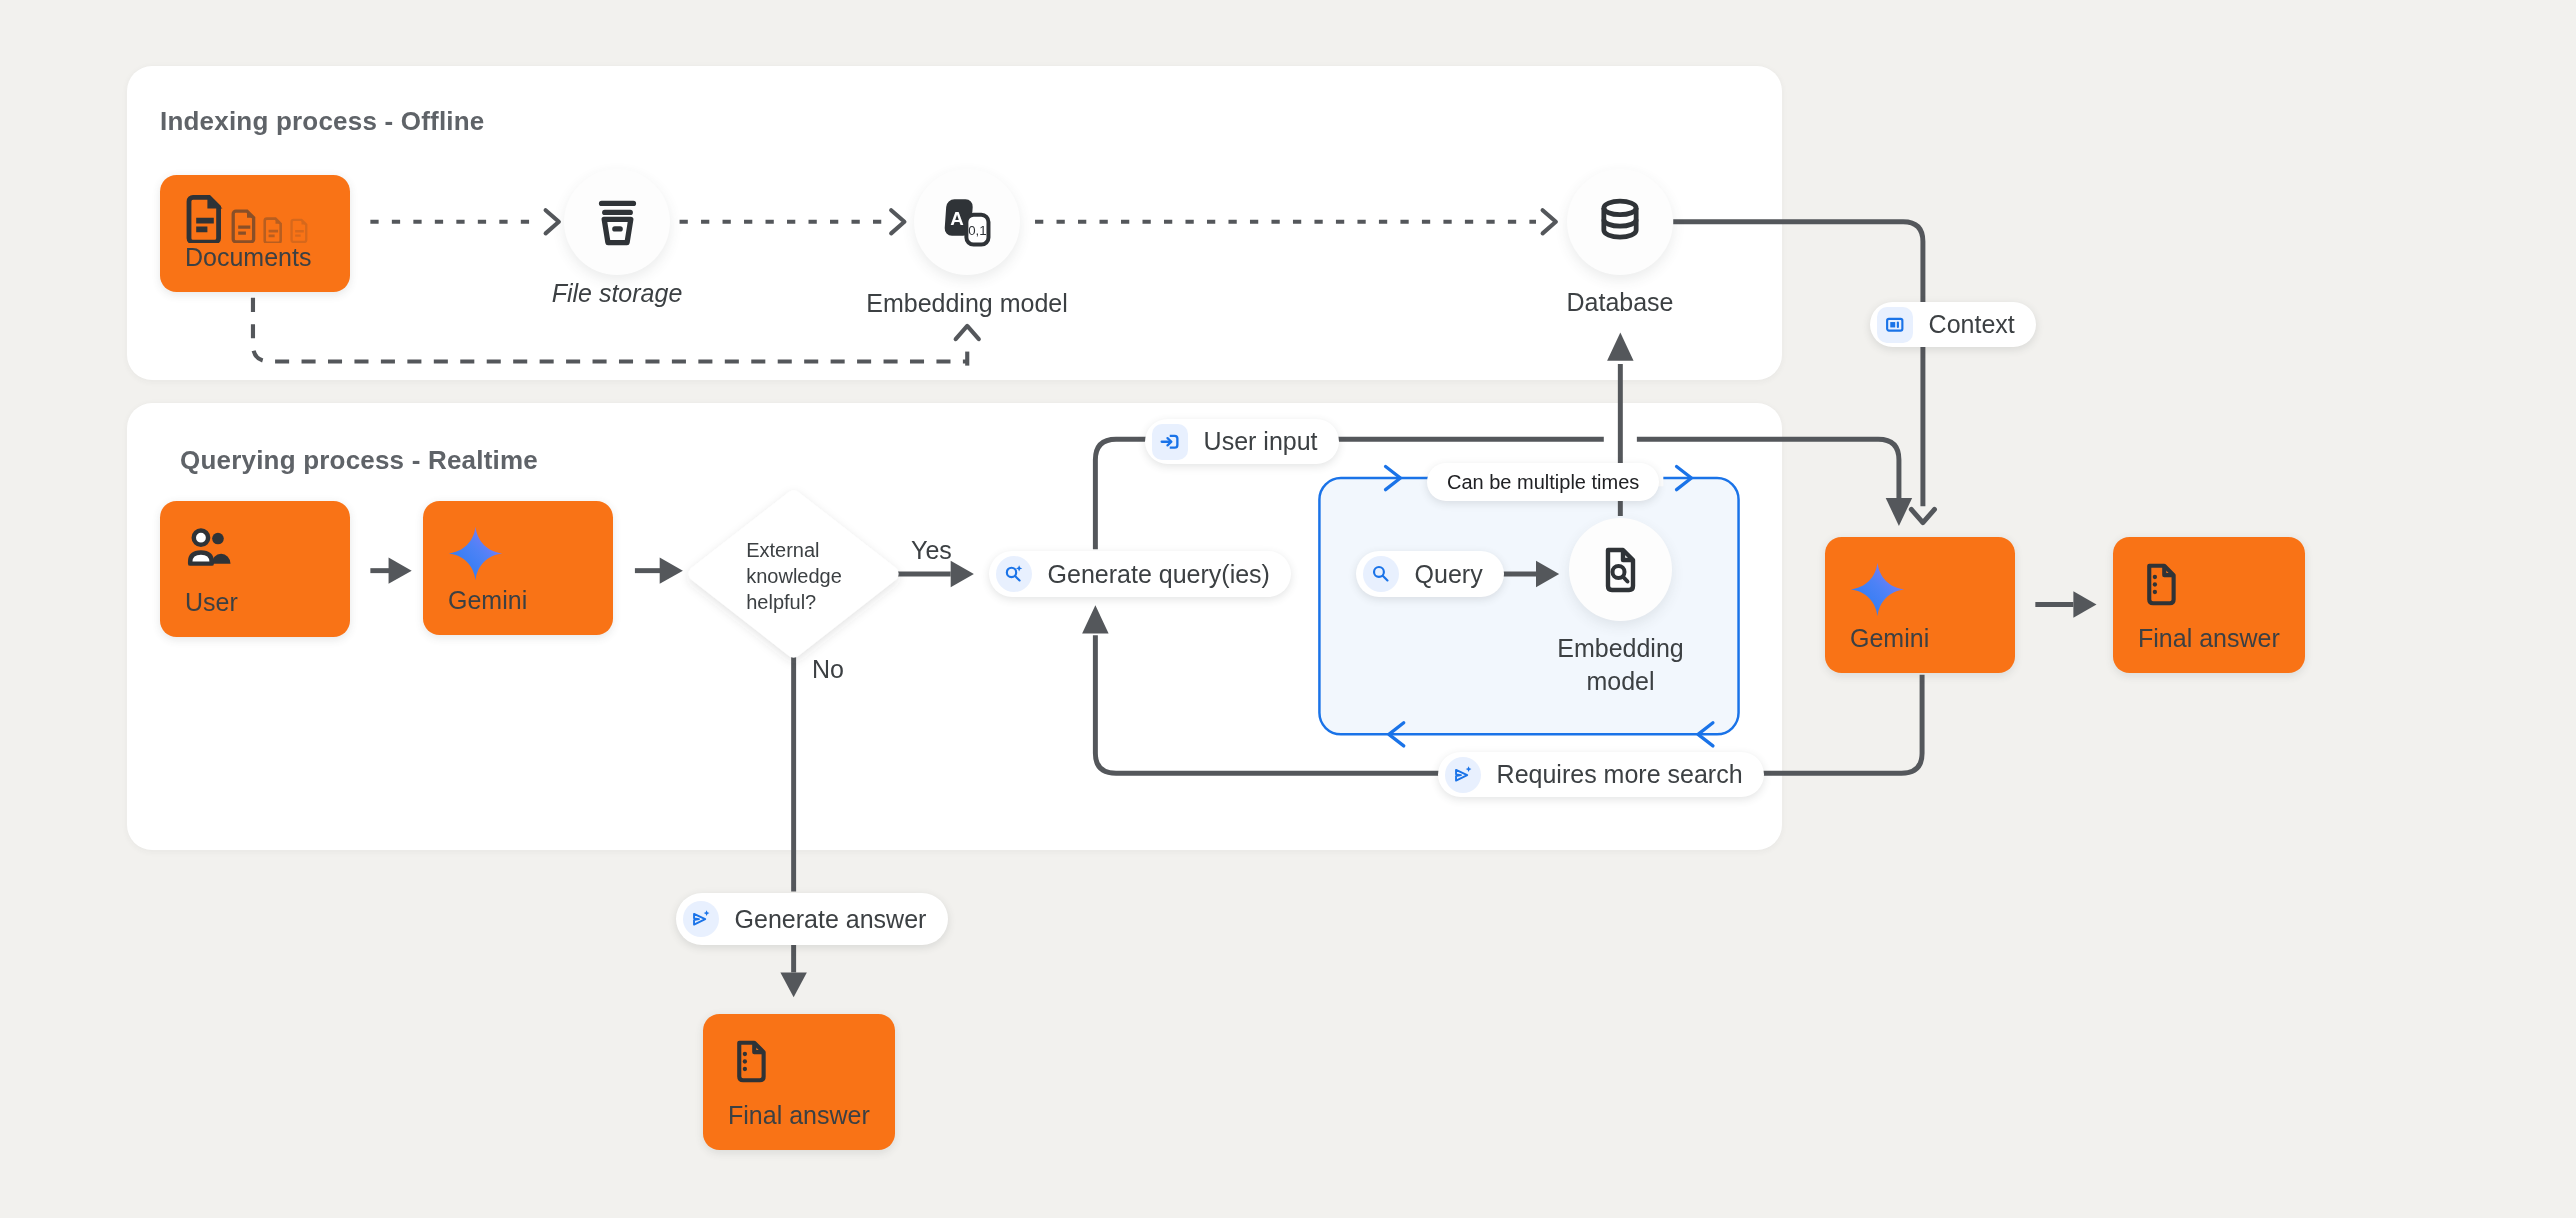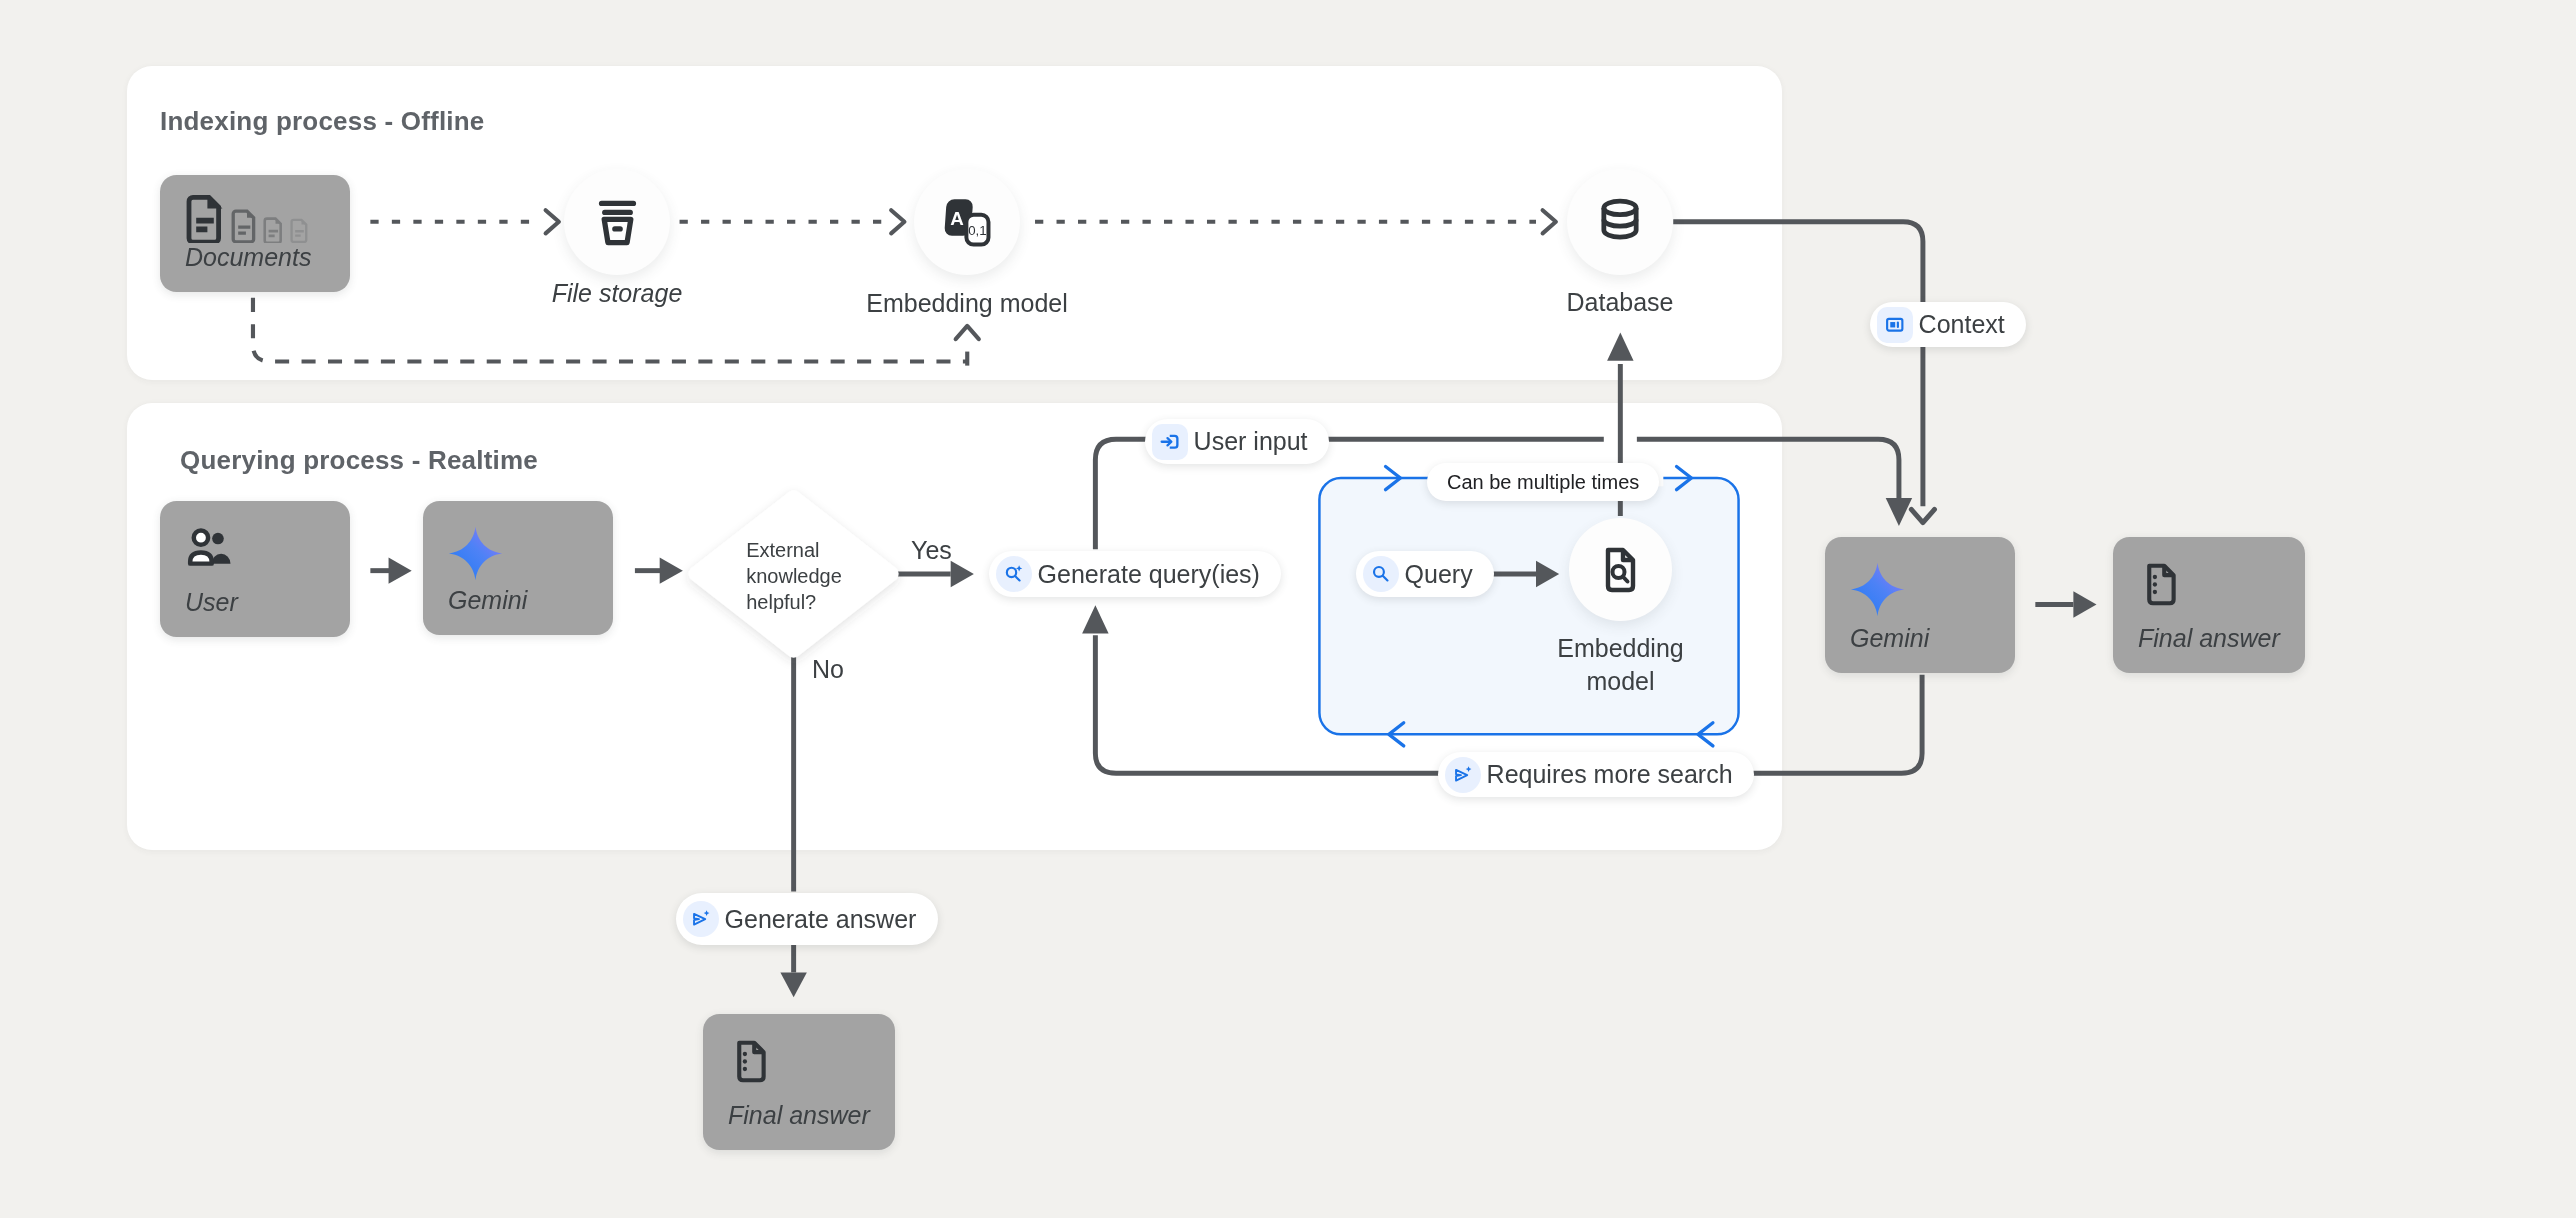--- a/index.html
+++ b/index.html
@@ -1,25 +1,25 @@
 <!DOCTYPE html>
 <html style="font-size:13.2px"><head>
 <meta charset="utf-8">
 <style>
   html,body{margin:0;padding:0;background:#f2f1ee;font-family:"Liberation Sans",sans-serif;}
   .canvas{position:relative;width:2576px;height:1219px;background:#f2f1ee;overflow:hidden;}
   .panel{position:absolute;background:#ffffff;border-radius:25px;box-shadow:0 1.7px 6.6px rgba(60,64,67,.05);}
   .panel-title{position:absolute;font-size:26px;font-weight:700;color:#5f6368;letter-spacing:0.2px;text-align:center;}
   .overlay{position:absolute;left:0;top:0;width:2576px;height:1219px;pointer-events:none;}
-  .card{position:absolute;background:#a3a3a3;border-radius:16.5px;box-shadow:0 2.5px 8.3px rgba(60,64,67,.12);box-sizing:border-box;padding:25px;font-style:italic;}
+  .card{position:absolute;background:#f97316;border-radius:16.5px;box-shadow:0 2.5px 8.3px rgba(60,64,67,.12);box-sizing:border-box;padding:25px;}
   .card .label{position:absolute;left:25px;bottom:20px;font-size:25px;color:#3c4043;}
   .circle-node{position:absolute;background:#fdfdfd;border-radius:50%;box-shadow:0 5px 13.2px rgba(60,64,67,.10);display:flex;align-items:center;justify-content:center;}
   .node-label{position:absolute;font-size:25px;color:#3c4043;text-align:center;transform:translateX(-50%);white-space:nowrap;}
   .node-label.two-line{white-space:normal;line-height:33px;}
-  .pill{position:absolute;background:#fff;border-radius:826px;box-shadow:0 2.5px 8.3px rgba(60,64,67,.14);display:flex;align-items:center;gap:6px;box-sizing:border-box;padding:0 21.5px 0 6.6px;}
+  .pill{position:absolute;background:#fff;border-radius:826px;box-shadow:0 2.5px 8.3px rgba(60,64,67,.14);display:flex;align-items:center;gap:16px;box-sizing:border-box;padding:0 21.5px 0 6.6px;}
   .pill .pill-text{font-size:25px;color:#3c4043;white-space:nowrap;}
   .pill-badge{width:36px;height:36px;flex:0 0 36px;background:#e8f0fe;display:flex;align-items:center;justify-content:center;}
   .pill-badge.round{border-radius:50%;}
   .pill-badge.square{border-radius:10px;}
   .pill.note{padding:0 20px;justify-content:center;}
   .pill.note .pill-text{font-size:20px;color:#202124;}
   .edge-label{position:absolute;font-size:25px;color:#3c4043;}
   .diamond-text{position:absolute;font-size:20px;line-height:26px;color:#3c4043;transform:translate(-50%,-50%);}
 </style>
 </head>

